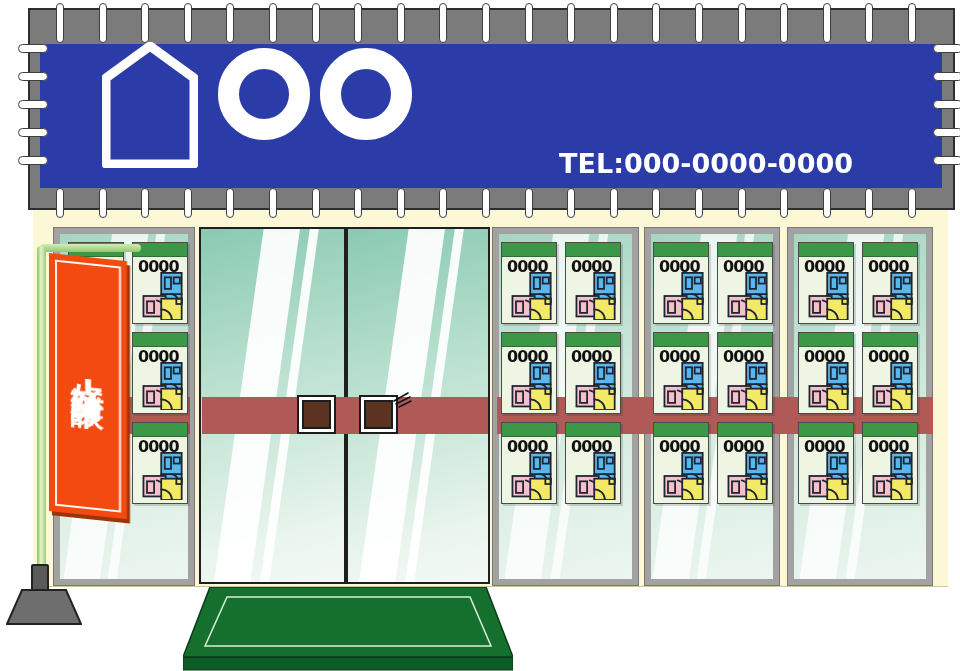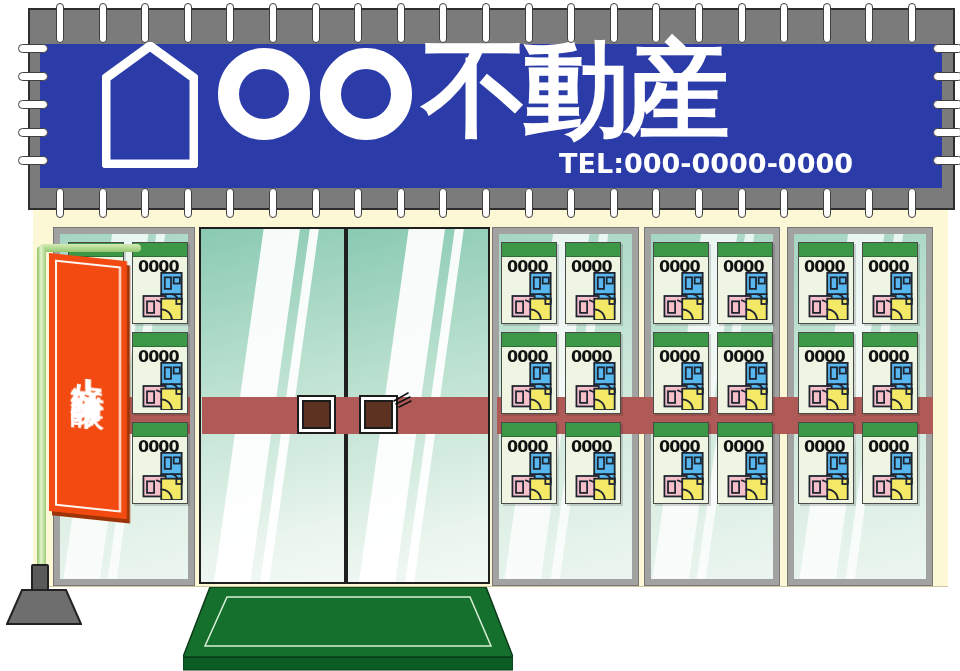--- a/index.html
+++ b/index.html
@@ -627,21 +627,20 @@
   </svg>
 
   <div class="banner">
     <div class="banner-blue"></div>
     <svg class="banner-house" viewBox="0 0 96 126">
       <polygon points="48,4 92,36 92,122 4,122 4,36" fill="none" stroke="#ffffff" stroke-width="9" stroke-linejoin="round"></polygon>
     </svg>
     <div class="banner-title">
       <span class="title-ring"></span>
       <span class="title-ring"></span>
-      <span class="title-text">不動産</span>
     </div>
     <div class="banner-tel">TEL:000-0000-0000</div>
     <div class="ties">
         <div class="tie v" style="left: 26px; top: -7px;"></div>
         <div class="tie vb" style="left: 26px; top: 178px;"></div>
         <div class="tie v" style="left: 68.6px; top: -7px;"></div>
         <div class="tie vb" style="left: 68.6px; top: 178px;"></div>
         <div class="tie v" style="left: 111.2px; top: -7px;"></div>
         <div class="tie vb" style="left: 111.2px; top: 178px;"></div>
         <div class="tie v" style="left: 153.8px; top: -7px;"></div>

